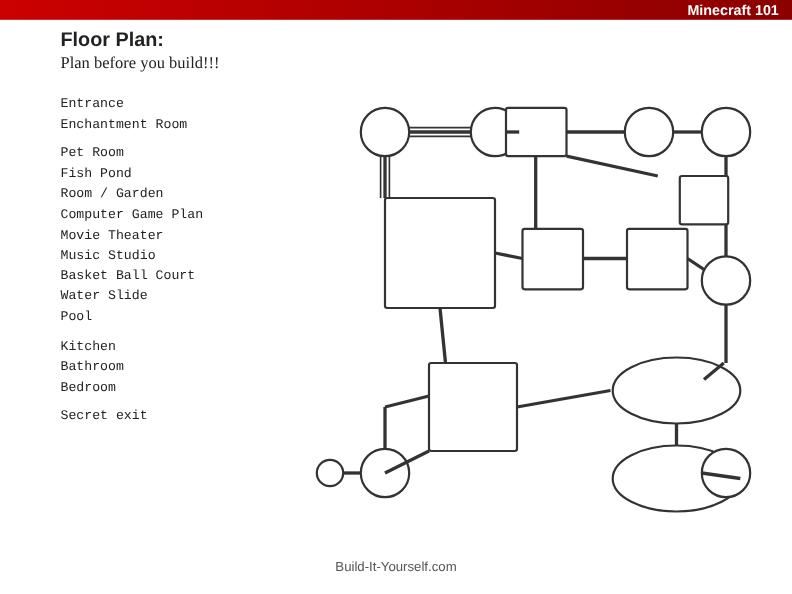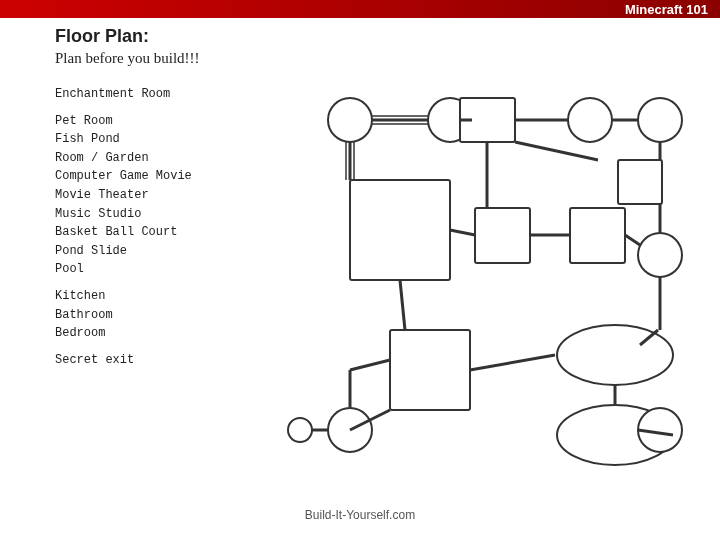--- a/index.html
+++ b/index.html
@@ -89,31 +89,32 @@
 
 <div class="top-bar"></div>
 
 <div class="brand-title">Minecraft 101</div>
 
 <div class="page-title">Floor Plan:</div>
 <div class="subtitle">Plan before you build!!!</div>
 
 <div class="room-list">
   <div class="section">
+    <div>Entrance</div>
     <div>Enchantment Room</div>
   </div>
   <div class="section">
     <div>Pet Room</div>
     <div>Fish Pond</div>
     <div>Room / Garden</div>
-    <div>Computer Game Movie</div>
+    <div>Computer Game Plan</div>
     <div>Movie Theater</div>
     <div>Music Studio</div>
     <div>Basket Ball Court</div>
-    <div>Pond Slide</div>
+    <div>Water Slide</div>
     <div>Pool</div>
   </div>
   <div class="section">
     <div>Kitchen</div>
     <div>Bathroom</div>
     <div>Bedroom</div>
   </div>
   <div class="section">
     <div>Secret exit</div>
   </div>

